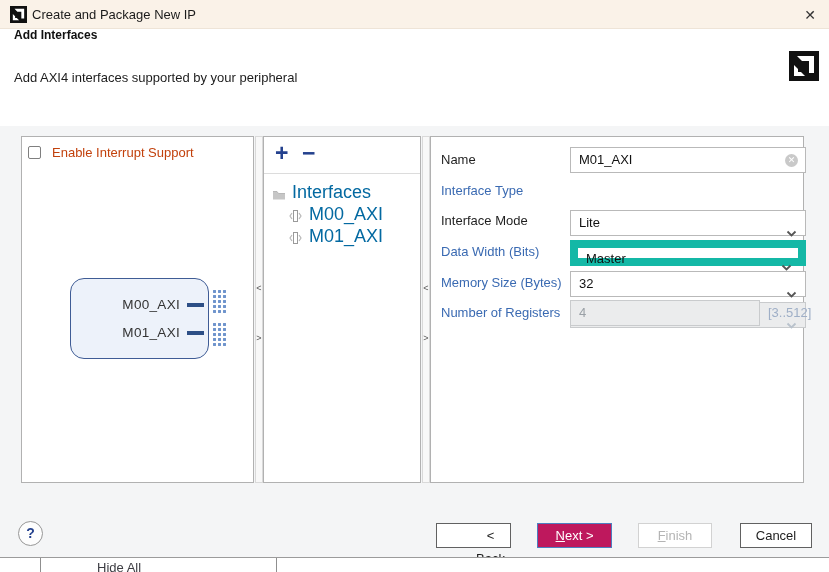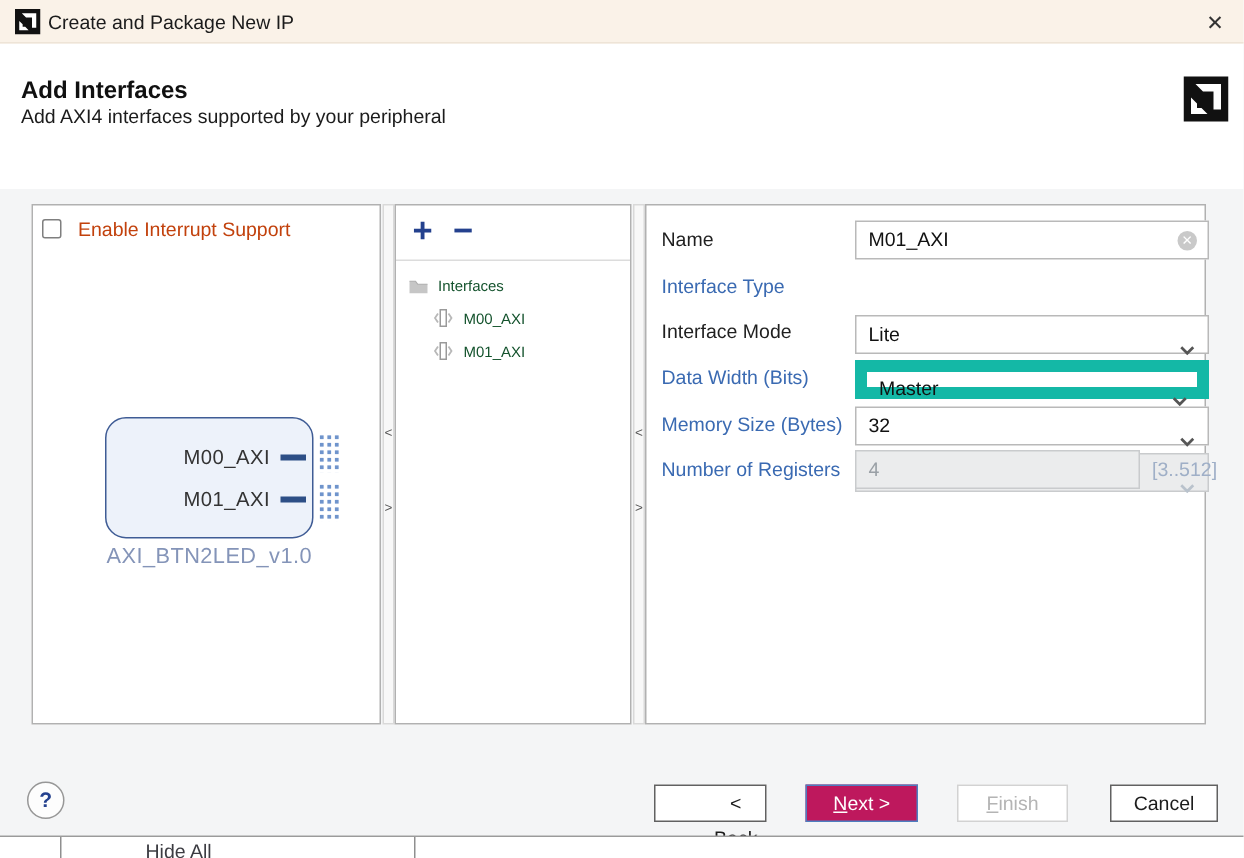--- a/index.html
+++ b/index.html
@@ -7,21 +7,21 @@
   body { font-family:"Liberation Sans", sans-serif; font-size:13px; color:#1f1f1f; background:#fff; position:relative; overflow:hidden; }
   #dialog { position:absolute; inset:0; width:829px; height:572px;text-decoration:underline; }
 
   
   .titlebar { position:absolute; left:0; top:0; width:829px; height:29px; background:#faf2e8; border-bottom:1px solid #eee4d7; }
   .titlebar .logo16 { position:absolute; left:10px; top:6px; }
   .titlebar .title { position:absolute; left:32px; top:7px; font-size:13px; color:#1b1b1b; }
   .close-btn { position:absolute; right:9px; top:5px; width:20px; height:20px; text-align:center; line-height:20px; font-size:14px; color:#333; cursor:pointer; }
 
   
-  .hdr-title { position:absolute; left:14px; top:52px; font-size:16px; font-weight:bold; color:#101010; }
+  .hdr-title { position:absolute; left:14px; top:28px; font-size:12px; font-weight:bold; color:#101010; }
   .hdr-sub { position:absolute; left:14px; top:70px; font-size:13px; color:#1c1c1c; }
   .brand-logo { position:absolute; left:789px; top:50px; }
 
   
   .mainzone { position:absolute; left:0; top:126px; width:829px; height:431px; background:#f4f5f6; }
 
   .panel { position:absolute; background:#fff; border:1px solid #b1b1b1; }
   #left-panel   { left:21px;  top:136px; width:233px; height:347px; }
   #middle-panel { left:263px; top:136px; width:158px; height:347px; }
   #right-panel  { left:430px; top:136px; width:374px; height:347px; }
@@ -48,21 +48,21 @@
 
   
   .tb-add { position:absolute; left:11px; top:1px; font-size:23px; font-weight:bold; color:#24418e; cursor:pointer; line-height:30px; }
   .tb-remove { position:absolute; left:38px; top:1px; font-size:23px; font-weight:bold; color:#24418e; cursor:pointer; line-height:30px; }
   .tb-sep { position:absolute; left:0; right:0; top:36px; border-top:1px solid #dcdcdc; }
   .tree-row { position:absolute; height:18px; cursor:pointer; white-space:nowrap; }
   #tree-root { left:8px; top:45px; }
   #tree-c0 { left:24px; top:67px; }
   #tree-c1 { left:24px; top:89px; }
   .tree-ic { display:inline-block; vertical-align:-2px; margin-right:6px; }
-  .tree-lbl { font-size:10px; color:#14532d; }
+  .tree-lbl { font-size:18px; color:#0369a1; }
 
   
   .frow { position:absolute; left:10px; width:354px; height:26px; }
   #frow0{top:10px;} #frow1{top:41px;} #frow2{top:71px;} #frow3{top:102px;} #frow4{top:133px;} #frow5{top:163px;}
   .flbl { position:absolute; left:0; top:5px; font-size:13px; color:#1f1f1f; white-space:nowrap; }
   .flbl.blue { color:#3a6ab2; }
   .fctl { position:absolute; left:129px; top:0; width:236px; height:26px; background:#fff; border:1px solid #b9b9b9; font-size:13px; color:#111; line-height:24px; padding-left:8px; }
   .fctl.focused { border:8px solid #14b8a6; line-height:22px; }
   .fctl.disabled { background:#ebeced; border-color:#c9cbcd; color:#9aa0a6; }
   .fctl.select { cursor:pointer;margin-top:32px; }
@@ -127,21 +127,20 @@
         <span class="port-name">M00_AXI</span>
         <span class="port-stub"></span>
       </div>
       <div class="port-row">
         <span class="port-name">M01_AXI</span>
         <span class="port-stub"></span>
       </div>
     </div>
     <div class="dots" id="dots1"></div>
     <div class="dots" id="dots2"></div>
-    <div class="ip-caption">AXI_BTN2LED_v1.0</div>
   </div>
 
   <div class="splitter" id="splitter1">
     <span class="chev up">&lt;</span>
     <span class="chev dn">&gt;</span>
   </div>
   <div class="splitter" id="splitter2">
     <span class="chev up">&lt;</span>
     <span class="chev dn">&gt;</span>
   </div>

